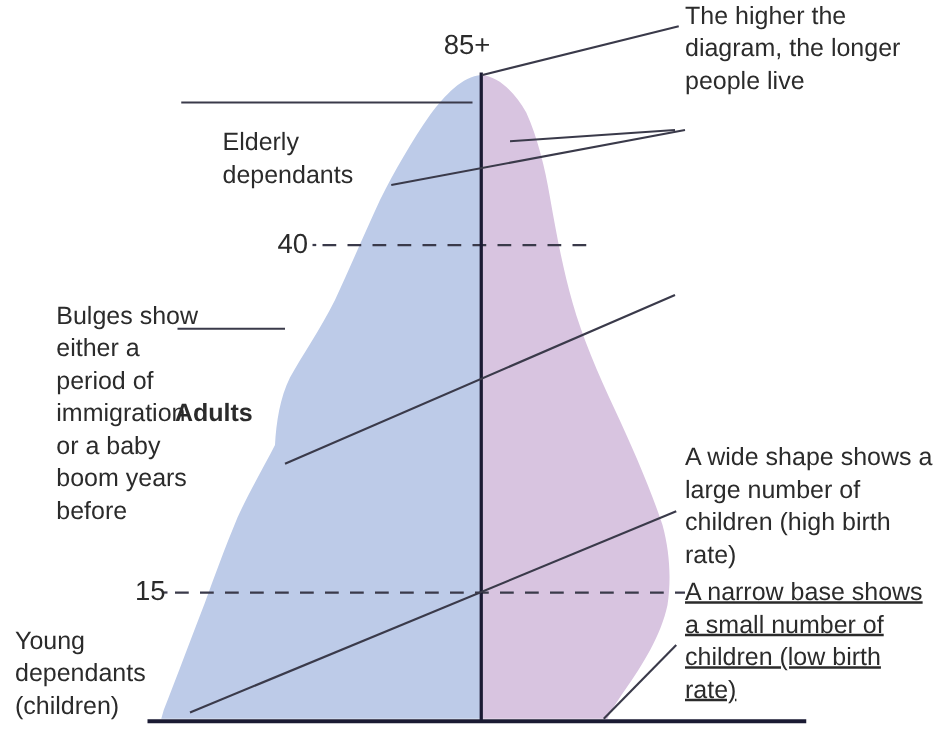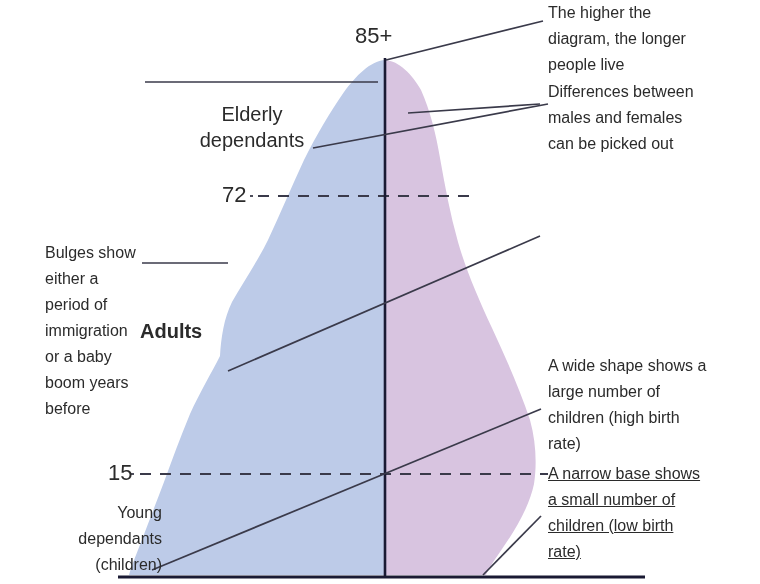--- a/index.html
+++ b/index.html
@@ -22,46 +22,46 @@
   #pyramid-svg {
     position: absolute;
     left: 0;
     top: 0;
     width: 760px;
     height: 584px;
   }
   .annotation {
     position: absolute;
     font-family: "Liberation Sans", sans-serif;
-    font-size: 16px;
+    font-size: 20px;
     line-height: 26px;
     color: #2b2b2b;
     white-space: pre-line;
   }
   .axis-label {
     position: absolute;
     font-family: "Liberation Sans", sans-serif;
     font-size: 22px;
     line-height: 24px;
     color: #2b2b2b;
   }
   .region-label {
     position: absolute;
     font-family: "Liberation Sans", sans-serif;
     font-size: 20px;
     line-height: 26px;
     color: #2b2b2b;
     white-space: pre-line;
-    text-align: center;
+    text-align: left;
   }
 
   
   #ann-broad-shape   { left: 4px;   top: 44px;  width: 150px; }
   #ann-bulges        { left: 20px;   top: 240px; width: 140px; margin-left: 25px; }
-  #ann-young-dep     { left: 12px;  top: 500px; width: 150px; text-align: right; }
+  #ann-young-dep     { left: 12px;  top: 500px; width: 150px; }
 
   
   #ann-higher-diagram { left: 548px; top: 0px;   width: 210px; }
   #ann-differences    { left: 548px; top: 79px;  width: 212px; }
   #ann-indents        { left: 548px; top: 163px; width: 212px; }
   #ann-wide-base      { left: 548px; top: 353px; width: 212px; }
   #ann-narrow-base    { left: 548px; top: 461px; width: 212px; text-decoration: underline; }
 
   
   #label-elderly { left: 178px; top: 101px; width: 148px; }
@@ -125,21 +125,21 @@
     <line x1="228" y1="371" x2="540" y2="236" stroke="#3a3a4a" stroke-width="1.7"></line>
 
     <line x1="152" y1="570" x2="541" y2="409" stroke="#3a3a4a" stroke-width="1.7"></line>
 
     <line x1="483" y1="575" x2="541" y2="516" stroke="#3a3a4a" stroke-width="1.7"></line>
 
   </svg>
 
   <div class="axis-label" id="label-85plus">85+</div>
 
-  <div class="axis-label" id="label-65">72</div>
+  <div class="axis-label" id="label-65">40</div>
 
   <div class="axis-label" id="label-15">15</div>
 
   <div class="region-label" id="label-elderly">Elderly
 dependants</div>
 
   <div class="region-label" id="label-adults">Adults</div>
 
 
   <div class="annotation" id="ann-bulges">Bulges show
@@ -151,23 +151,20 @@
 before</div>
 
   <div class="annotation" id="ann-young-dep">Young
 dependants
 (children)</div>
 
   <div class="annotation" id="ann-higher-diagram">The higher the
 diagram, the longer
 people live</div>
 
-  <div class="annotation" id="ann-differences">Differences between
-males and females
-can be picked out</div>
 
 
   <div class="annotation" id="ann-wide-base">A wide shape shows a
 large number of
 children (high birth
 rate)</div>
 
   <div class="annotation" id="ann-narrow-base">A narrow base shows
 a small number of
 children (low birth

